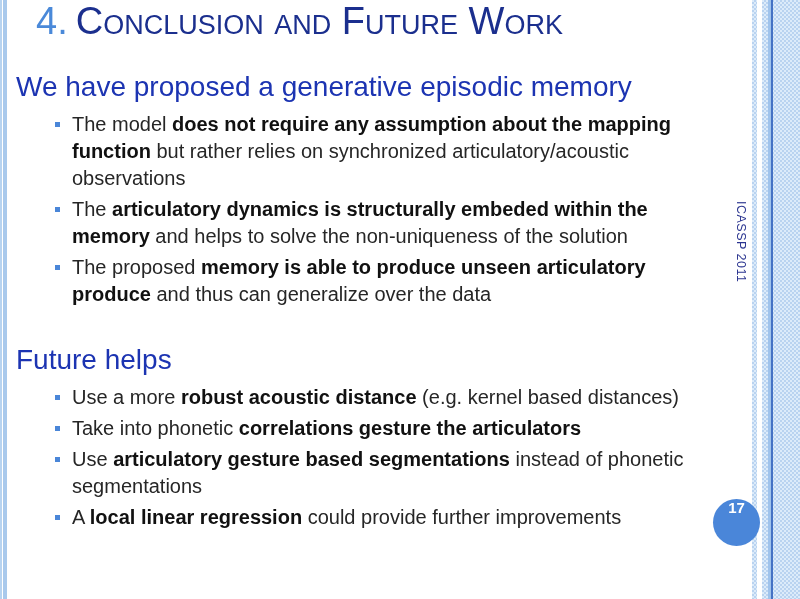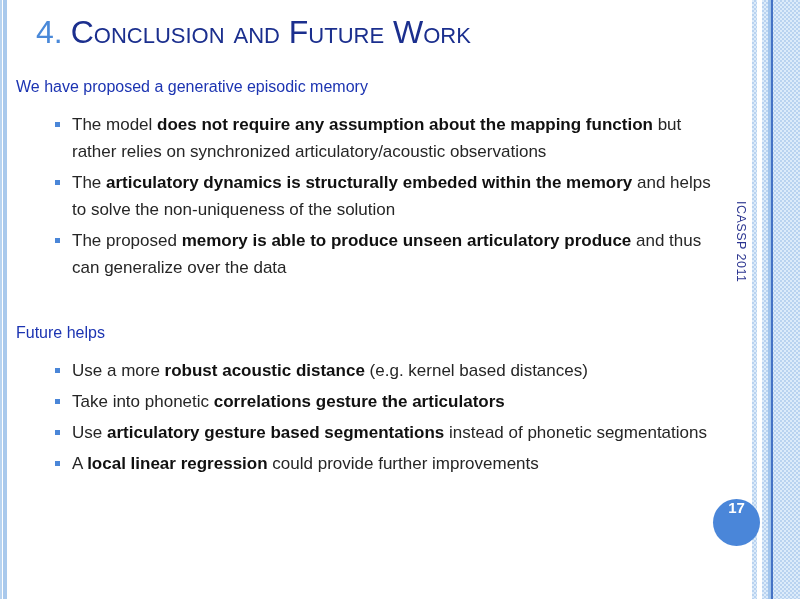--- a/index.html
+++ b/index.html
@@ -36,46 +36,46 @@
     background-size: 4px 4px;
     background-position: 0 0, 2px 2px;
   }
   .band-stripe-thin { position: absolute; left: 0; top: 0; bottom: 0; width: 5px; }
   .band-main { position: absolute; left: 10px; right: 0; top: 0; bottom: 0; }
   .band-line-light { position: absolute; left: 16px; top: 0; bottom: 0; width: 3px; background: var(--band-light, #9fc3ec); }
   .band-line-dark  { position: absolute; left: 19px; top: 0; bottom: 0; width: 2px; background: var(--band-line, #4472c4); }
 
   
   .title-row {
-    position: absolute; left: 36px; top: 14px; right: 90px;
-    font-size: 32px;
+    position: absolute; left: 36px; top: 0; right: 90px;
+    font-size: 38px;
     font-variant: small-caps;
     white-space: nowrap;
   }
   .title-num  { color: var(--title-number, #4a89d9); margin-right: 8px; }
   .title-text { color: var(--title-text, #1b2f8e); }
 
   
   .content { position: absolute; left: 16px; top: 72px; width: 706px; }
   .section-heading {
     margin: 0;
-    font-size: 16px;
+    font-size: 28px;
     font-weight: normal;
     color: var(--heading, #1c34b2);
     line-height: 30px;
   }
   .section-heading.second { margin-top: 37px; }
   ul.bullets {
     list-style: none;
     margin: 9px 0 0 0;
     padding: 0 0 0 56px;
   }
   ul.bullets li {
     position: relative;
-    font-size: 17px;
+    font-size: 20px;
     line-height: 27px;
     color: var(--body, #262626);
     margin-bottom: 4px;
   }
   ul.bullets li b { color: #111111; }
   ul.bullets .marker {
     position: absolute; left: -17px; top: 11px;
     width: 5px; height: 5px;
     background: var(--bullet-marker, #4a86d8);
   }

